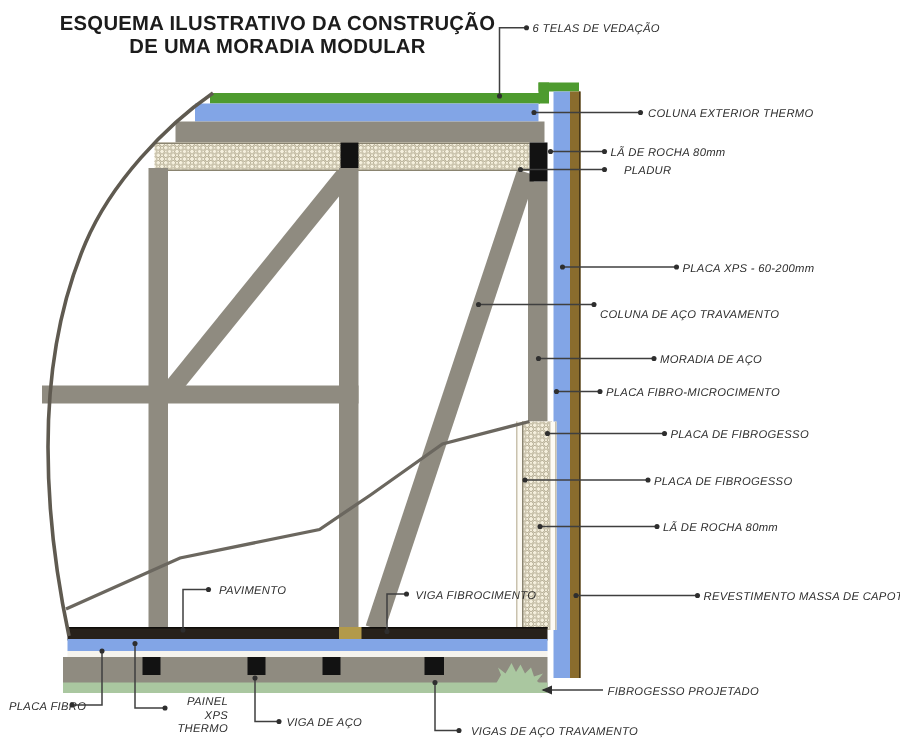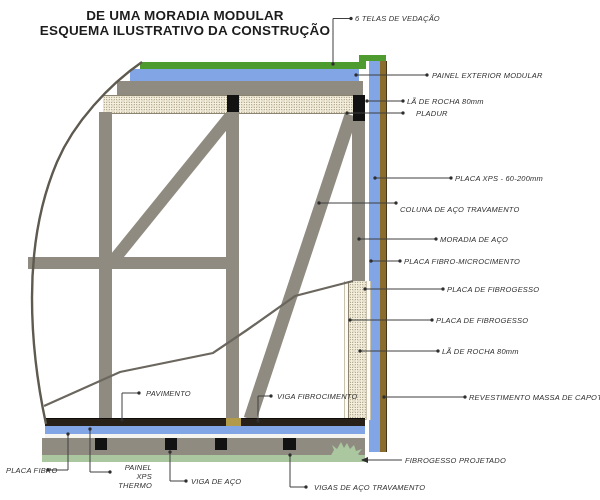--- a/index.html
+++ b/index.html
@@ -136,26 +136,26 @@
         <circle cx="68" cy="434" r="1.7"></circle>
       <circle cx="139" cy="393" r="1.7"></circle>
         <circle cx="122" cy="420" r="1.7"></circle>
       <circle cx="271" cy="396" r="1.7"></circle>
         <circle cx="258" cy="421" r="1.7"></circle>
     </g>
     <polygon points="361,460 368,457 368,463" fill="#2e2e2e"></polygon>
   </svg>
 
   <div class="title">
+    <span>ESQUEMA ILUSTRATIVO DA CONSTRUÇÃO</span>
     <span>DE UMA MORADIA MODULAR</span>
-    <span>ESQUEMA ILUSTRATIVO DA CONSTRUÇÃO</span>
   </div>
 
   <div class="lbl" style="left:355px;top:14px">6 TELAS DE VEDAÇÃO</div>
-  <div class="lbl" style="left:432px;top:71px">PAINEL EXTERIOR MODULAR</div>
+  <div class="lbl" style="left:432px;top:71px">COLUNA EXTERIOR THERMO</div>
   <div class="lbl" style="left:407px;top:97px">LÃ DE ROCHA 80mm</div>
   <div class="lbl" style="left:416px;top:109px">PLADUR</div>
   <div class="lbl" style="left:455px;top:174px">PLACA XPS - 60-200mm</div>
   <div class="lbl" style="left:400px;top:205px">COLUNA DE AÇO TRAVAMENTO</div>
   <div class="lbl" style="left:440px;top:235px">MORADIA DE AÇO</div>
   <div class="lbl" style="left:404px;top:257px">PLACA FIBRO-MICROCIMENTO</div>
   <div class="lbl" style="left:447px;top:285px">PLACA  DE FIBROGESSO</div>
   <div class="lbl" style="left:436px;top:316px">PLACA  DE FIBROGESSO</div>
   <div class="lbl" style="left:442px;top:347px">LÃ DE ROCHA 80mm</div>
   <div class="lbl" style="left:469px;top:393px">REVESTIMENTO MASSA DE CAPOTO</div>

